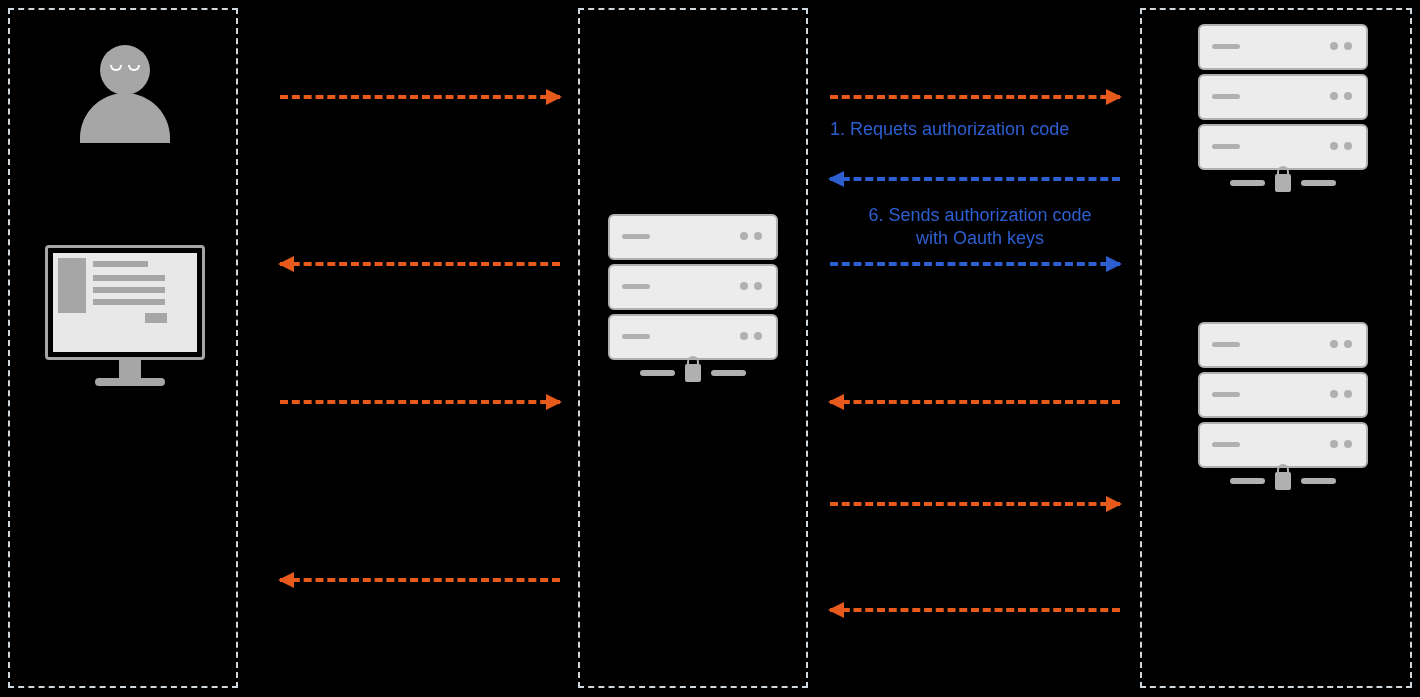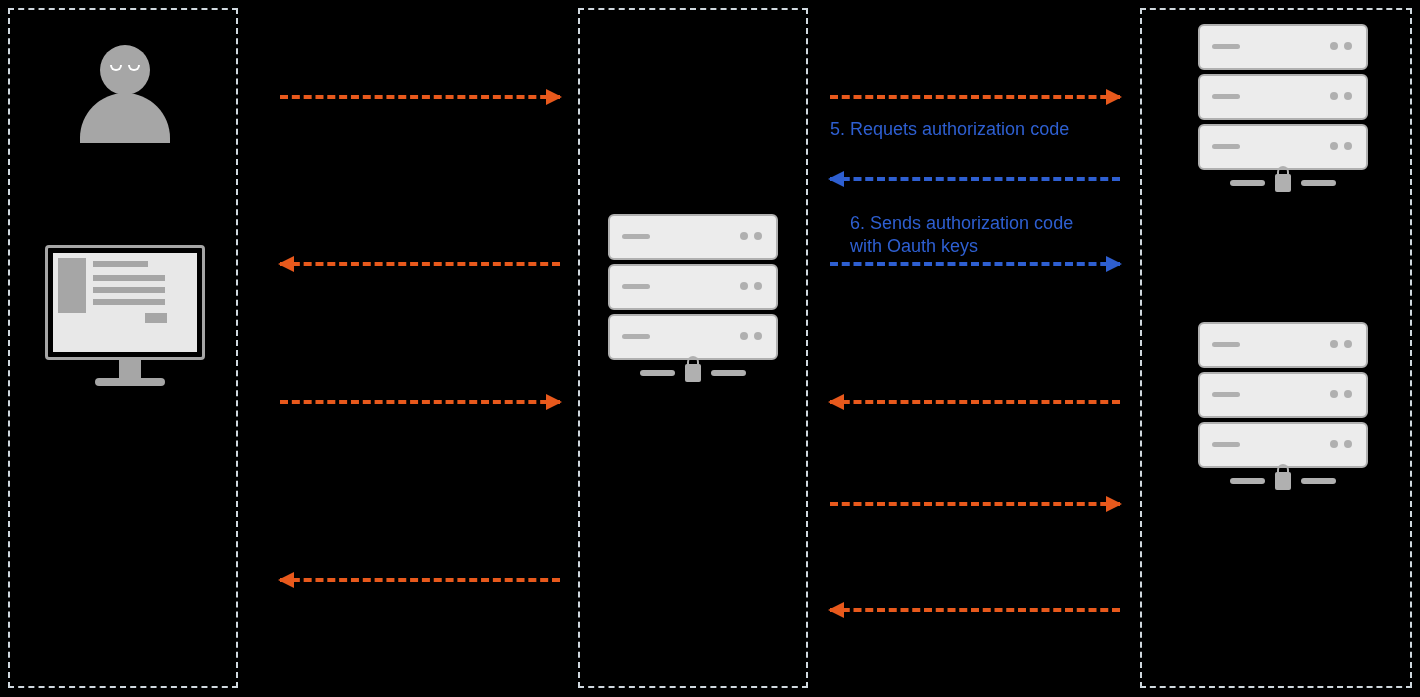--- a/index.html
+++ b/index.html
@@ -273,26 +273,26 @@
   </div>
 
 <div class="arrow orange left" style="left:280px; top:578px; width:280px;">
     <div class="head"></div>
   </div>
 
 <div class="arrow orange right" style="left:830px; top:95px; width:290px;">
     <div class="head"></div>
   </div>
 
-<div class="label" style="left:830px; top:118px;">5. Requets authorization code</div>
+<div class="label" style="left:830px; top:118px;">1. Requets authorization code</div>
 <div class="arrow blue left" style="left:830px; top:177px; width:290px;">
     <div class="head"></div>
   </div>
 
-<div class="label" style="left:850px; top:212px;">6. Sends authorization code with Oauth keys</div>
+<div class="label" style="left:850px; top:204px;text-align:center;">6. Sends authorization code with Oauth keys</div>
 <div class="arrow blue right" style="left:830px; top:262px; width:290px;">
     <div class="head"></div>
   </div>
 
 <div class="arrow orange left" style="left:830px; top:400px; width:290px;">
     <div class="head"></div>
   </div>
 
 <div class="arrow orange right" style="left:830px; top:502px; width:290px;">
     <div class="head"></div>

